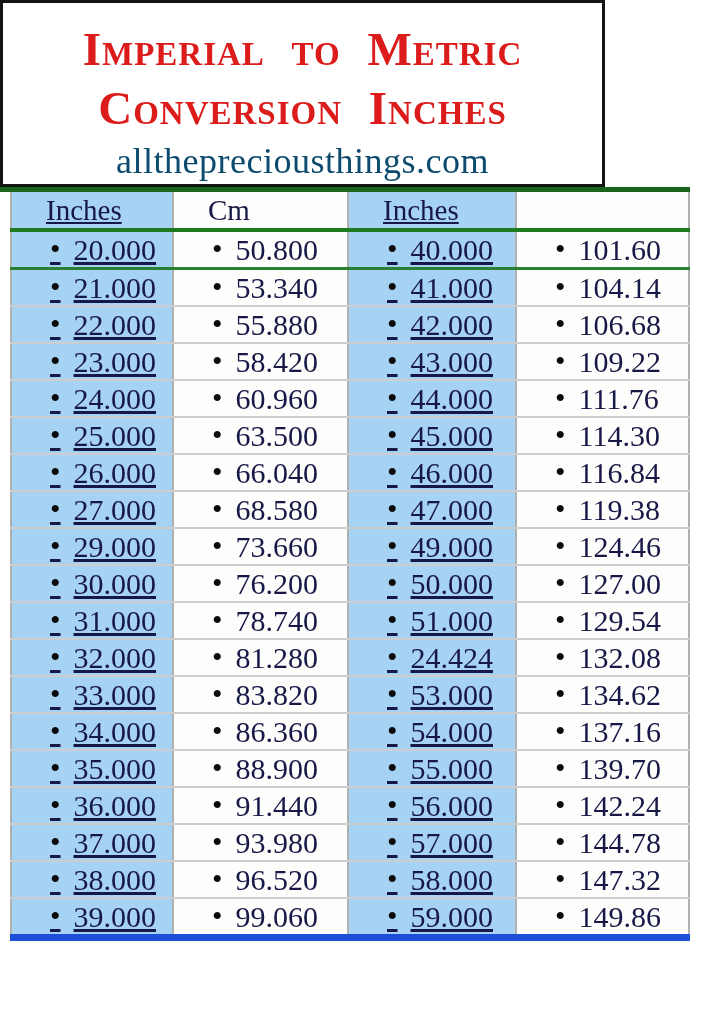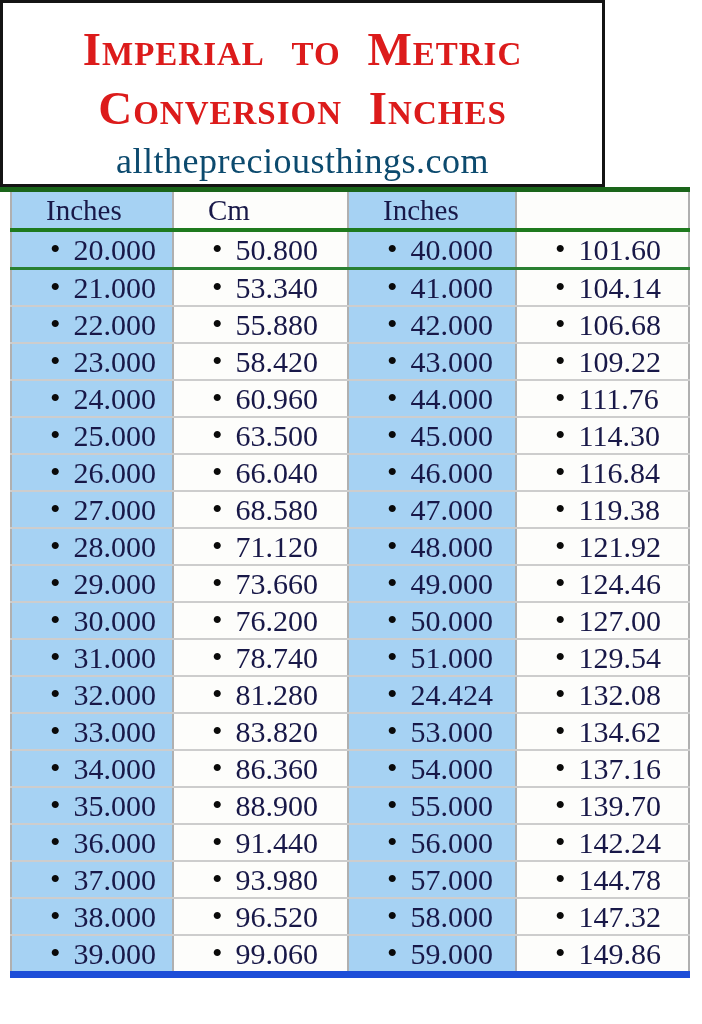--- a/index.html
+++ b/index.html
@@ -68,21 +68,21 @@
   td {
     border-right: 2px solid #b0b0b0;
     border-bottom: 2px solid #cdcdcd;
     vertical-align: middle;
     white-space: nowrap;
     overflow: hidden;
   }
   td:first-child { border-left: 2px solid #b0b0b0; }
 
   
-  .c0, .c2 { background: #a6d2f3; }
+  .c0, .c2 { background: #a6d2f3; text-decoration: underline; }
   .c1, .c3 { background: #fdfdfb; }
 
   
   thead td {
     height: 38px;
     padding-left: 34px;
     font-size: 29px;
     color: #181848;
     border-bottom: 4px solid #1e7a1e;
   }
@@ -174,26 +174,20 @@
           <td class="c2"><span class="bullet">•</span><span>46.000</span></td>
           <td class="c3"><span class="bullet">•</span><span>116.84</span></td>
         </tr>
         <tr>
           <td class="c0"><span class="bullet">•</span><span>27.000</span></td>
           <td class="c1"><span class="bullet">•</span><span>68.580</span></td>
           <td class="c2"><span class="bullet">•</span><span>47.000</span></td>
           <td class="c3"><span class="bullet">•</span><span>119.38</span></td>
         </tr>
         <tr>
-          <td class="c0"><span class="bullet">•</span><span>28.000</span></td>
-          <td class="c1"><span class="bullet">•</span><span>71.120</span></td>
-          <td class="c2"><span class="bullet">•</span><span>48.000</span></td>
-          <td class="c3"><span class="bullet">•</span><span>121.92</span></td>
-        </tr>
-        <tr>
           <td class="c0"><span class="bullet">•</span><span>29.000</span></td>
           <td class="c1"><span class="bullet">•</span><span>73.660</span></td>
           <td class="c2"><span class="bullet">•</span><span>49.000</span></td>
           <td class="c3"><span class="bullet">•</span><span>124.46</span></td>
         </tr>
         <tr>
           <td class="c0"><span class="bullet">•</span><span>30.000</span></td>
           <td class="c1"><span class="bullet">•</span><span>76.200</span></td>
           <td class="c2"><span class="bullet">•</span><span>50.000</span></td>
           <td class="c3"><span class="bullet">•</span><span>127.00</span></td>

